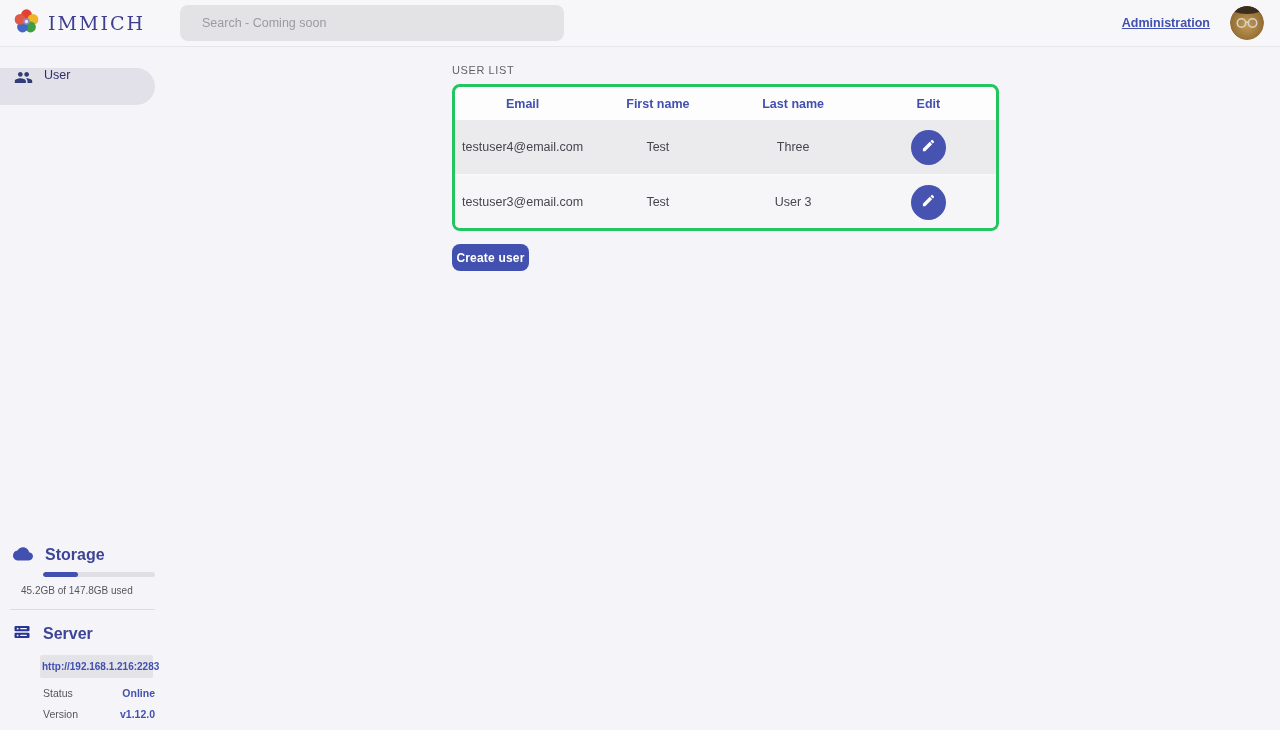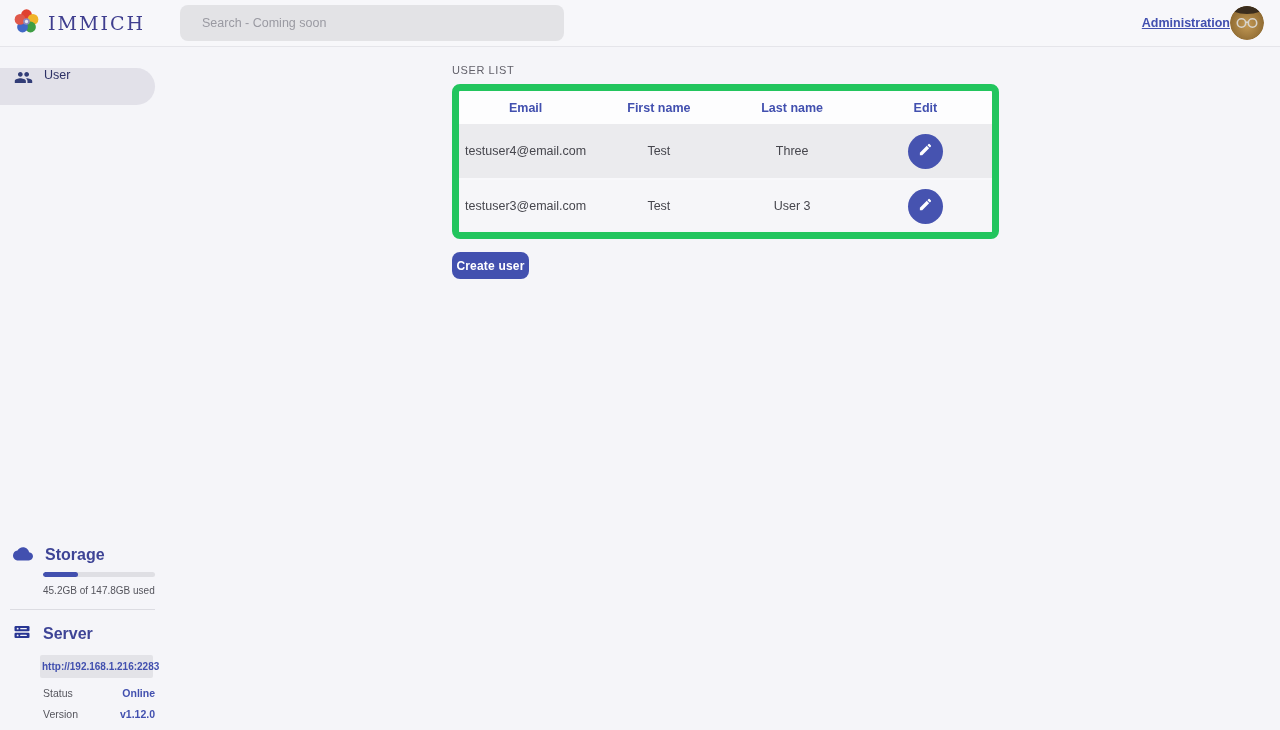--- a/index.html
+++ b/index.html
@@ -10,56 +10,56 @@
   
   .navbar { position:absolute; top:0; left:0; right:0; height:47px; background:#f7f7fa;
             border-bottom:1px solid #e5e5ea; display:flex; align-items:center; z-index:5; }
   .logo { display:flex; align-items:center; gap:8px; padding-left:13px; cursor:pointer; }
   .logo-text { font-family:"DejaVu Serif", serif; font-size:19px; letter-spacing:2px;
                color:#3f3e8f; font-weight:500; }
   .search { position:absolute; left:180px; top:5px; width:384px; height:36px;
             background:#e3e3e6; border:none; border-radius:8px; padding-left:22px;
             font-size:12.5px; color:#55555f; outline:none; font-family:inherit; }
   .search::placeholder { color:#9a9aa2; }
-  .nav-right { margin-left:auto; display:flex; align-items:center; gap:0; padding-right:16px; }
+  .nav-right { margin-left:auto; display:flex; align-items:center; gap:20px; padding-right:16px; }
   .admin-link { color:#4250af; font-size:12.5px; font-weight:700; text-decoration:underline; }
   .avatar { width:34px; height:34px; border-radius:50%; overflow:hidden; cursor:pointer;
             display:block; }
 
   
   .sidebar { position:absolute; top:47px; left:0; width:155px; bottom:0; }
   .side-pill { margin-top:21px; width:155px; height:37px; background:#e2e1e9;
                border-radius:0 19px 19px 0; display:flex; align-items:flex-start; gap:11px;
                padding-left:14px; cursor:pointer; }
   .side-pill .label { font-size:12.5px; color:#2d3166; font-weight:500; }
   .side-bottom { position:absolute; bottom:10px; left:0; right:0; }
   .side-head { display:flex; align-items:center; gap:12px; padding-left:13px; }
   .side-title { font-size:16px; font-weight:700; color:#3e4496; }
   .progress-track { margin:7px 0 0 43px; width:112px; height:5px; background:#dfdfe4;
                     border-radius:3px; overflow:hidden; }
   .progress-fill { height:100%; background:#4250af; border-radius:3px; }
-  .usage-text { margin:8px 0 0 43px; font-size:10px; color:#55555d; }
+  .usage-text { margin:8px 0 0 21px; font-size:10px; color:#55555d; }
   .side-divider { margin:13px 0 13px 10px; width:145px; border:none; border-top:1px solid #dcdce2; }
   .url-pill { margin:10px 0 0 40px; width:113px; padding:6px 2px; background:#e3e3e8;
               border-radius:2px; text-align:center; font-size:10px; font-weight:700;
               color:#4250af; }
   .kv-row { margin:9px 0 0 43px; width:112px; display:flex; justify-content:space-between;
             align-items:center; }
   .kv-label { font-size:10.5px; color:#55555d; }
   .kv-value { font-size:10.5px; font-weight:700; color:#4250af; }
 
   
   .main { position:absolute; top:47px; left:171px; right:0; bottom:0; }
   .title-row { height:59px; display:flex; align-items:center; padding-left:22px;
                border-bottom:1px solid #e3e3e9; }
   .page-title { font-size:16px; font-weight:600; color:#3d4496; letter-spacing:0.2px; }
   .content { padding:17px 0 0 281px; }
   .section-label { font-size:11px; letter-spacing:0.6px; color:#63626b; font-weight:500;
                    margin-bottom:8px; }
-  .user-table { width:547px; border:7px solid #22c55e; border-radius:8px; overflow:hidden;
+  .user-table { width:547px; border:3px solid #22c55e; border-radius:8px; overflow:hidden;
                 background:#fdfdfe; }
   .thead, .trow { display:grid; grid-template-columns:repeat(4,1fr); align-items:center;
                   text-align:center; }
   .thead { height:33px; }
   .thead .th { font-size:12.5px; font-weight:700; color:#4250af; }
   .trow { height:54px; font-size:12.5px; color:#46464d; }
   .trow + .trow { border-top:2px solid #f8f8fb; }
   .user-table .trow:nth-child(even) { background:#ebebee; }
   .user-table .trow:nth-child(odd)  { background:#f6f6f9; }
   .edit-btn { width:35px; height:35px; border-radius:50%; background:#4653b0; border:none;

